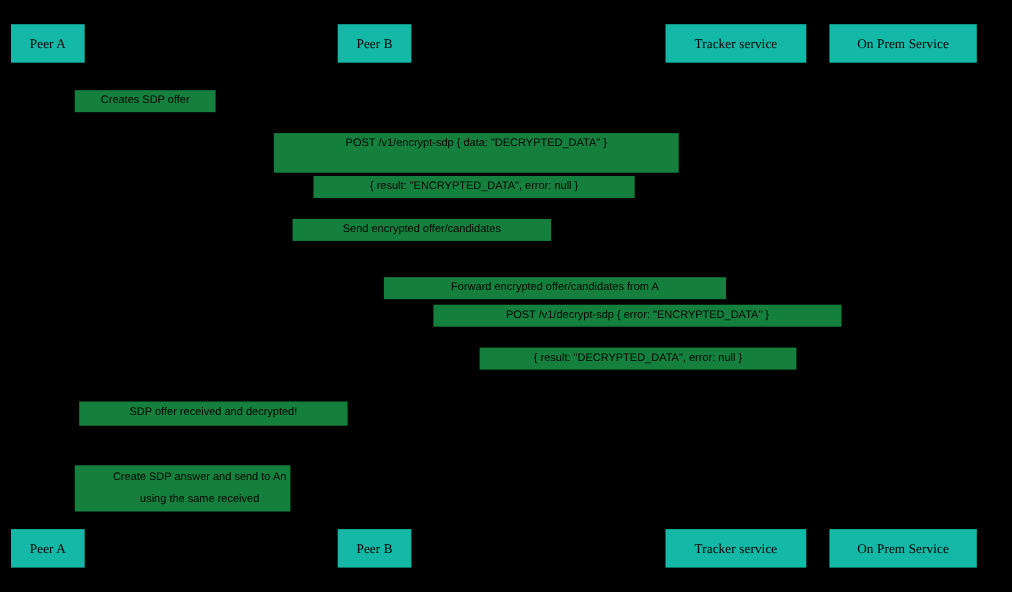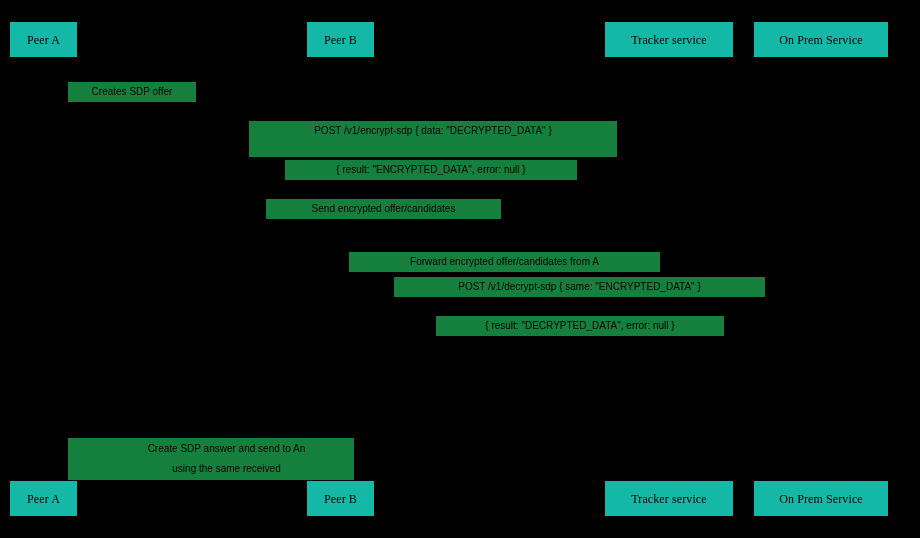--- a/index.html
+++ b/index.html
@@ -65,26 +65,27 @@
   <div class="msg-label" style="left:68px; top:82px; width:128px; height:20px;">Creates SDP offer</div>
 
   <div class="msg-label" style="left:249px; top:121px; width:368px; height:36px;">POST /v1/encrypt-sdp { data: "DECRYPTED_DATA" }</div>
 
   <div class="msg-label" style="left:285px; top:160px; width:292px; height:20px;">{ result: "ENCRYPTED_DATA", error: null }</div>
 
   <div class="msg-label" style="left:238px; top:199px; width:235px; height:20px;margin-left:28px;">Send encrypted offer/candidates</div>
 
   <div class="msg-label" style="left:349px; top:252px; width:311px; height:20px;">Forward encrypted offer/candidates from A</div>
 
-  <div class="msg-label" style="left:394px; top:277px; width:371px; height:20px;">POST /v1/decrypt-sdp { same: "ENCRYPTED_DATA" }</div>
+  <div class="msg-label" style="left:394px; top:277px; width:371px; height:20px;">POST /v1/decrypt-sdp { error: "ENCRYPTED_DATA" }</div>
 
   <div class="msg-label" style="left:436px; top:316px; width:288px; height:20px;">{ result: "DECRYPTED_DATA", error: null }</div>
 
+  <div class="msg-label" style="left:72px; top:365px; width:244px; height:22px;">SDP offer received and decrypted!</div>
 
-  <div class="msg-label two-line" style="left:68px; top:438px; width:286px; height:42px;padding-left:33px;">
+  <div class="msg-label two-line" style="left:68px; top:423px; width:196px; height:42px;padding-left:33px;">
     <span class="msg-line2">Create SDP answer and send to An</span>
     <span class="msg-line2">using the same received</span>
   </div>
 
   <div class="participant" style="left:10px; top:481px; width:67px; height:35px;">Peer A</div>
 
   <div class="participant" style="left:307px; top:481px; width:67px; height:35px;">Peer B</div>
 
   <div class="participant" style="left:605px; top:481px; width:128px; height:35px;">Tracker service</div>
 

